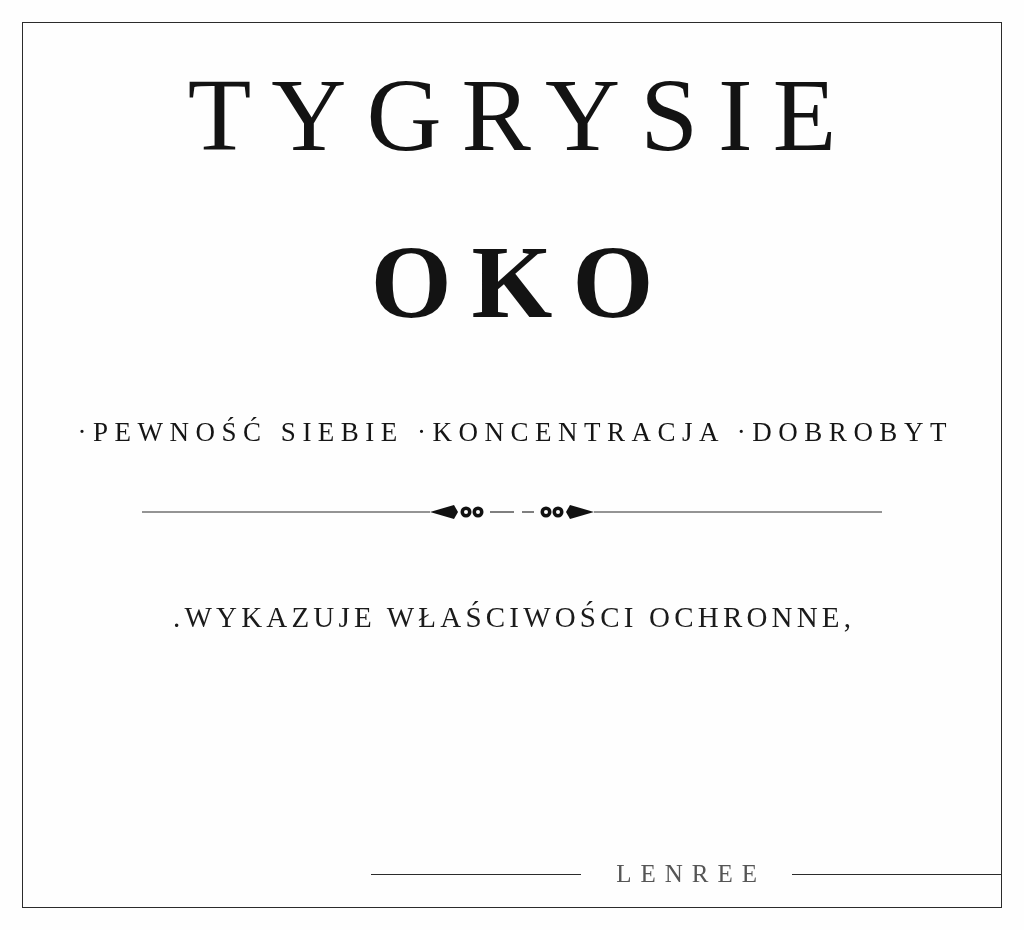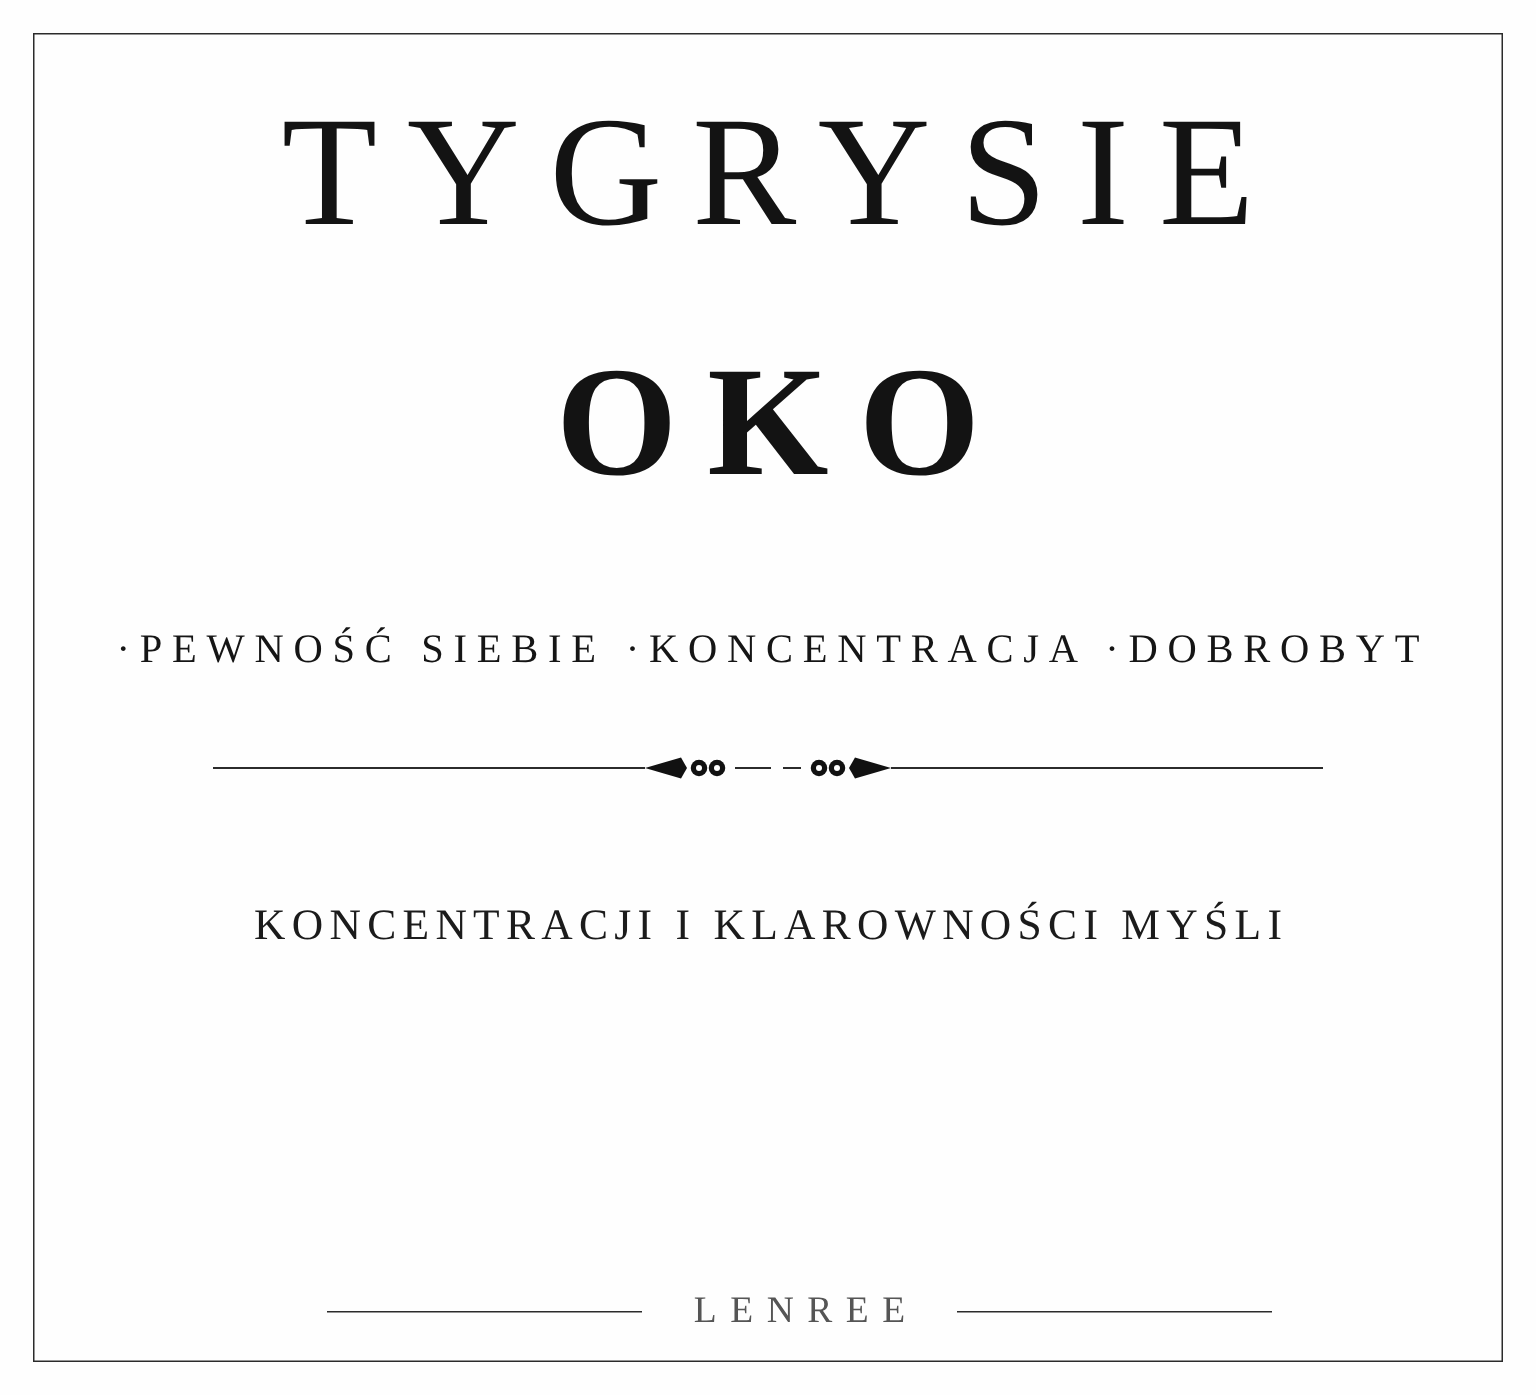--- a/index.html
+++ b/index.html
@@ -109,21 +109,21 @@
     color: #1b1b1b;
   }
 
   .footer {
     position: absolute;
     left: 0;
     right: 0;
     bottom: 20px;
     display: flex;
     align-items: center;
-    justify-content: center;
+    justify-content: flex-end;
     padding-left: 42px;
   }
   .footer-rule {
     width: 210px;
     height: 1px;
     background: #2b2b2b;
   }
   .brand {
     font-family: "Liberation Serif", serif;
     font-size: 25px;
@@ -162,21 +162,21 @@
         <path d="M452 13 L428 6 L424 13 L428 20 Z" fill="#111"></path>
         <circle cx="416" cy="13" r="5.5" fill="#111"></circle>
         <circle cx="416" cy="13" r="2" fill="#fefefe"></circle>
         <circle cx="404" cy="13" r="5.5" fill="#111"></circle>
         <circle cx="404" cy="13" r="2" fill="#fefefe"></circle>
         <line x1="392" y1="13" x2="380" y2="13" stroke="#2b2b2b" stroke-width="1.2"></line>
       </svg>
     </div>
 
     <div class="body-text">
-      <div>KONCENTRACJI I KLAROWNOŚCI MYŚLI</div>
+      <div>.WYKAZUJE WŁAŚCIWOŚCI OCHRONNE,</div>
     </div>
 
     <div class="footer">
       <div class="footer-rule"></div>
       <div class="brand">LENREE</div>
       <div class="footer-rule"></div>
     </div>
 
   </div>
 </div>

